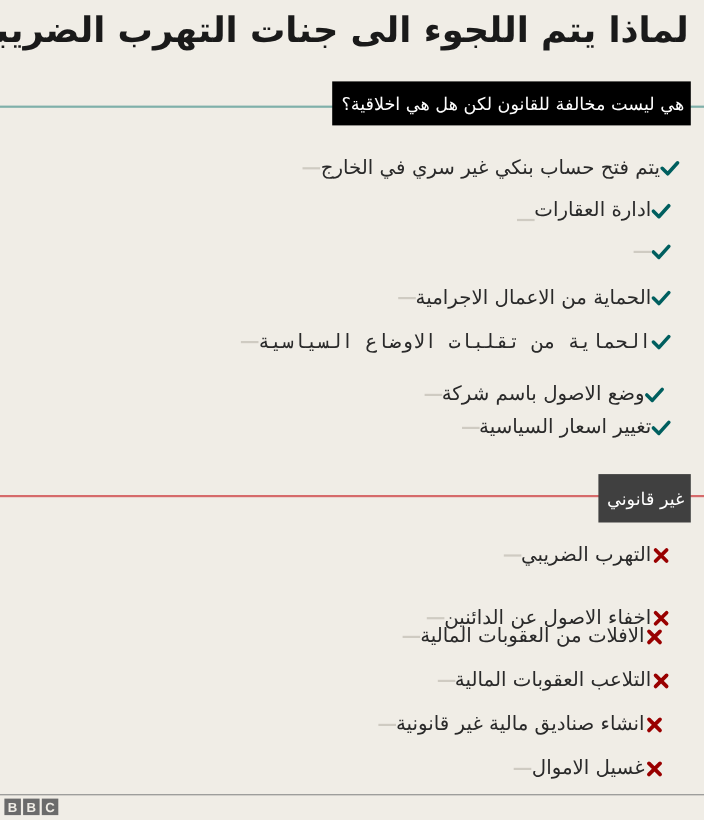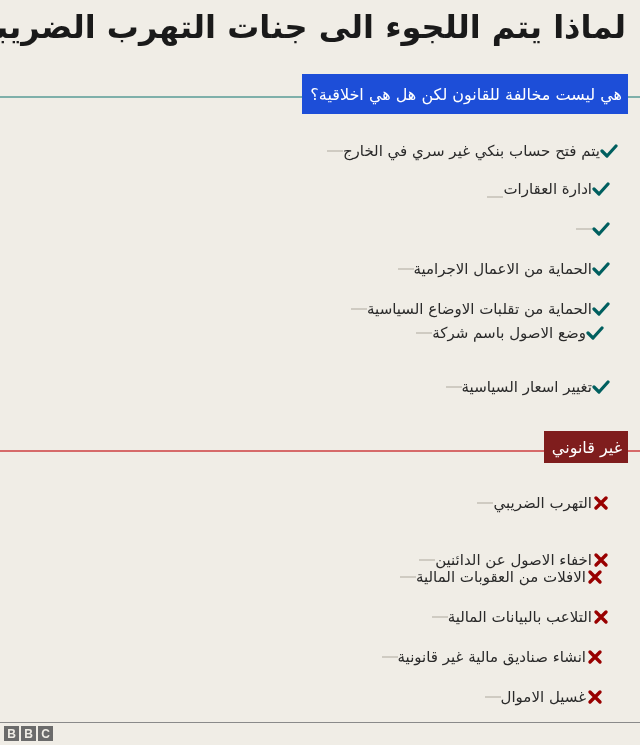--- a/index.html
+++ b/index.html
@@ -15,36 +15,36 @@
   .section-label {
     position:absolute; right:12px; color:#fff; direction:rtl; white-space:nowrap;
     font-size:16px; padding:0 6px 0 8px; box-sizing:border-box; display:flex; align-items:center;
   }
   .list { position:absolute; right:0; width:640px; }
   .item {
     position:absolute; right:22px; display:flex; flex-direction:row-reverse; align-items:center;
     direction:rtl; white-space:nowrap;
   }
   .dash { width:16px; height:2px; background:#cfcbc2; margin-left:18px; }
-  .text { font-size:15px; color:#2a2a2a; direction:rtl; }
+  .text { font-size:18px; color:#2a2a2a; direction:rtl; }
   .mark { display:inline-block; width:18px; height:18px; margin-right:8px; }
   .footer-line { position:absolute; left:0; right:0; top:722px; height:1px; background:#8a8a8a; }
   .bbc { position:absolute; left:4px; top:726px; display:flex; gap:2px; }
   .bbc span {
     width:15px; height:15px; background:#6b6b6b; color:#f0ede6; font-size:12px; font-weight:bold;
     display:flex; align-items:center; justify-content:center; font-family:"Liberation Sans", sans-serif;
   }
 </style>
 </head>
 <body>
 
 <div class="title">لماذا يتم اللجوء الى جنات التهرب الضريبي</div>
 
 <div class="section-line" style="top:96px;background:#7fb0aa;"></div>
-<div class="section-label" style="top:74px;height:40px;background:#1d4ed8;">
+<div class="section-label" style="top:74px;height:40px;background:#000000;">
   <span>هي ليست مخالفة للقانون لكن هل هي اخلاقية؟</span>
 </div>
 
 <div class="list">
   <div class="item" style="top:142px;">
     <span class="dash"></span>
     <span class="text">يتم فتح حساب بنكي غير سري في الخارج</span>
     <svg class="mark" style="margin-right:0" viewBox="0 0 18 18">
         <path d="M2 9 L7 14 L16 4" stroke="#005f5f" stroke-width="3.2" fill="none" stroke-linecap="round" stroke-linejoin="round"></path>
       </svg>
@@ -62,45 +62,45 @@
         <path d="M2 9 L7 14 L16 4" stroke="#005f5f" stroke-width="3.2" fill="none" stroke-linecap="round" stroke-linejoin="round"></path>
       </svg>
   </div>
   <div class="item" style="top:260px;">
     <span class="dash"></span>
     <span class="text">الحماية من الاعمال الاجرامية</span>
     <svg class="mark" viewBox="0 0 18 18">
         <path d="M2 9 L7 14 L16 4" stroke="#005f5f" stroke-width="3.2" fill="none" stroke-linecap="round" stroke-linejoin="round"></path>
       </svg>
   </div>
-  <div class="item" style="top:300px;">
+  <div class="item" style="top:300px;font-family:Liberation Mono, monospace;">
     <span class="dash"></span>
     <span class="text">الحماية من تقلبات الاوضاع السياسية</span>
     <svg class="mark" viewBox="0 0 18 18">
         <path d="M2 9 L7 14 L16 4" stroke="#005f5f" stroke-width="3.2" fill="none" stroke-linecap="round" stroke-linejoin="round"></path>
       </svg>
   </div>
-  <div class="item" style="top:324px;">
+  <div class="item" style="top:348px;">
     <span class="dash"></span>
     <span class="text">وضع الاصول باسم شركة</span>
     <svg class="mark" style="margin-right:14px" viewBox="0 0 18 18">
         <path d="M2 9 L7 14 L16 4" stroke="#005f5f" stroke-width="3.2" fill="none" stroke-linecap="round" stroke-linejoin="round"></path>
       </svg>
   </div>
   <div class="item" style="top:378px;">
     <span class="dash"></span>
     <span class="text">تغيير اسعار السياسية</span>
     <svg class="mark" viewBox="0 0 18 18">
         <path d="M2 9 L7 14 L16 4" stroke="#005f5f" stroke-width="3.2" fill="none" stroke-linecap="round" stroke-linejoin="round"></path>
       </svg>
   </div>
 </div>
 
 <div class="section-line" style="top:450px;background:#d66a6a;"></div>
-<div class="section-label" style="top:431px;height:32px;background:#7f1d1d;">
+<div class="section-label" style="top:431px;height:44px;background:#404040;">
   <span>غير قانوني</span>
 </div>
 
 <div class="list">
   <div class="item" style="top:494px;">
     <span class="dash"></span>
     <span class="text">التهرب الضريبي</span>
     <svg class="mark" viewBox="0 0 18 18">
         <path d="M4 4 L14 14 M14 4 L4 14" stroke="#990000" stroke-width="3.4" fill="none" stroke-linecap="round"></path>
       </svg>
@@ -114,21 +114,21 @@
   </div>
   <div class="item" style="top:568px;">
     <span class="dash"></span>
     <span class="text">الافلات من العقوبات المالية</span>
     <svg class="mark" style="margin-right:14px" viewBox="0 0 18 18">
         <path d="M4 4 L14 14 M14 4 L4 14" stroke="#990000" stroke-width="3.4" fill="none" stroke-linecap="round"></path>
       </svg>
   </div>
   <div class="item" style="top:608px;">
     <span class="dash"></span>
-    <span class="text">التلاعب بالبيانات المالية</span>
+    <span class="text">التلاعب العقوبات المالية</span>
     <svg class="mark" viewBox="0 0 18 18">
         <path d="M4 4 L14 14 M14 4 L4 14" stroke="#990000" stroke-width="3.4" fill="none" stroke-linecap="round"></path>
       </svg>
   </div>
   <div class="item" style="top:648px;">
     <span class="dash"></span>
     <span class="text">انشاء صناديق مالية غير قانونية</span>
     <svg class="mark" style="margin-right:14px" viewBox="0 0 18 18">
         <path d="M4 4 L14 14 M14 4 L4 14" stroke="#990000" stroke-width="3.4" fill="none" stroke-linecap="round"></path>
       </svg>

